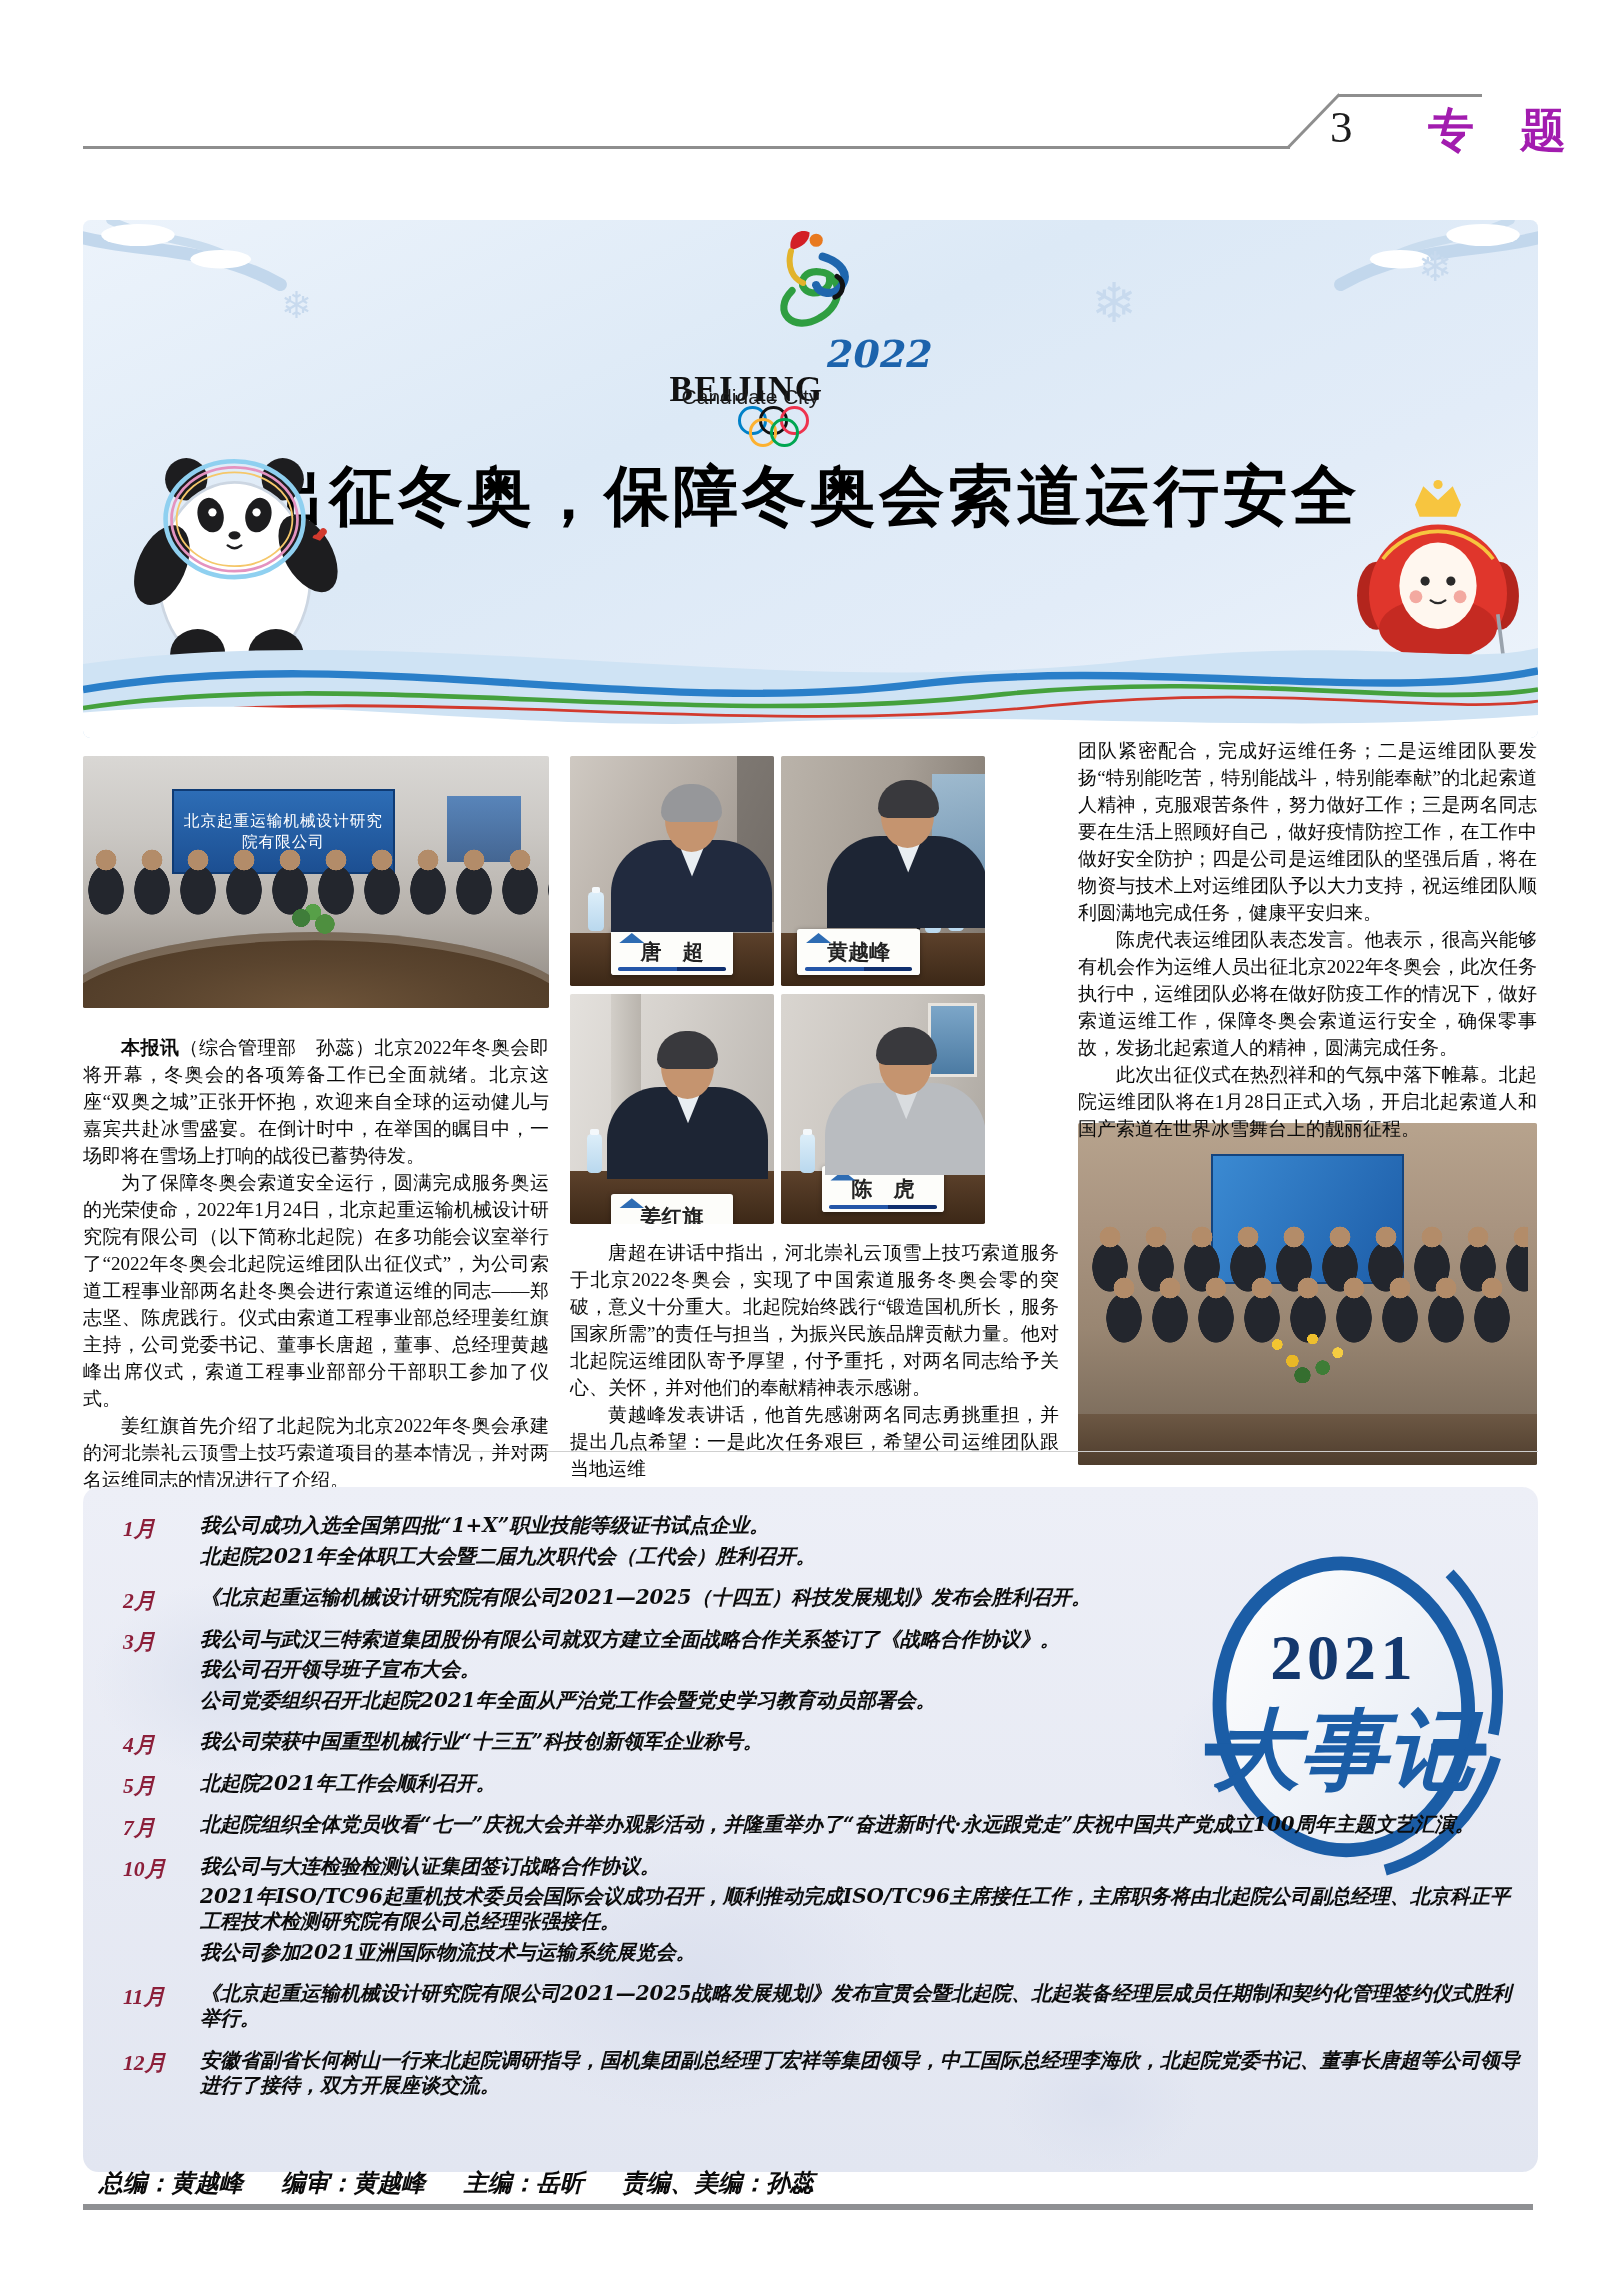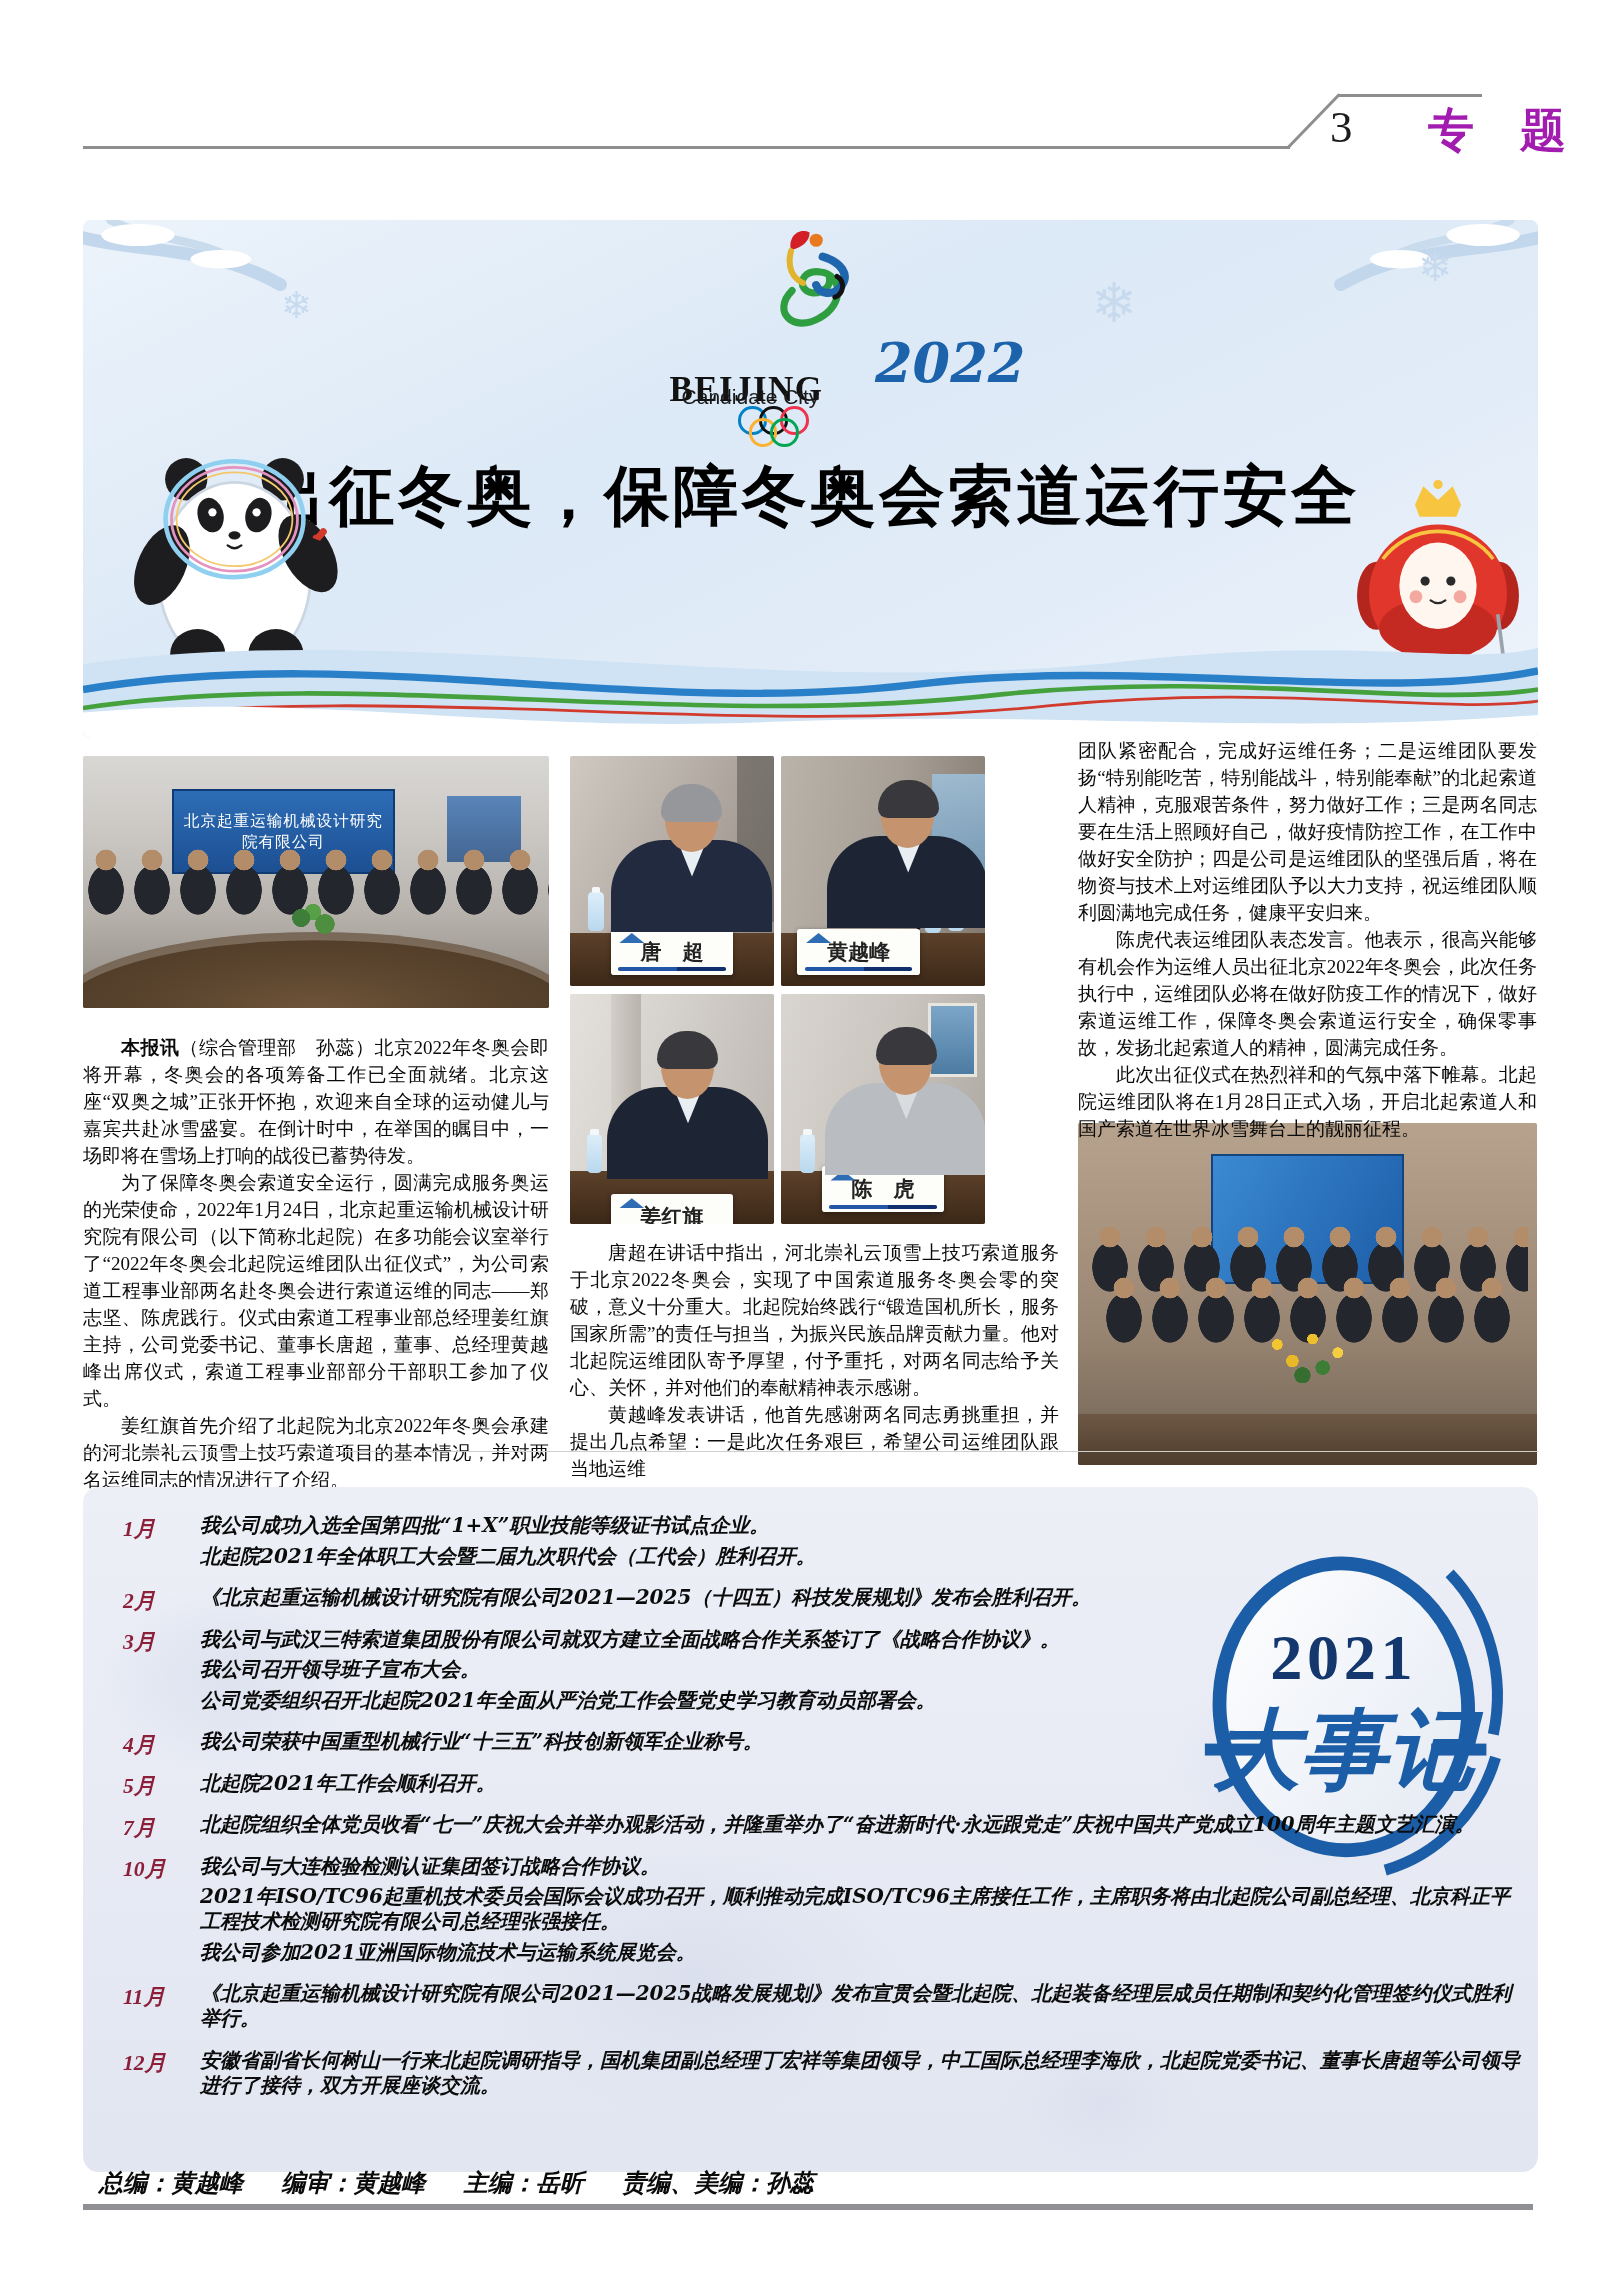--- a/index.html
+++ b/index.html
@@ -25,21 +25,21 @@
   .branch-right { right:-14px; top:-9.2px; transform:scaleX(-1); }
   .snowflake { position:absolute; color:#c8daee; }
   .sf1 { left:1008px; top:51px; font-size:55px; }
   .sf2 { left:1335px; top:23px;  font-size:41px; }
   .sf3 { left:198px;  top:64px; font-size:37px; }
 
   .olympic-logo { position:absolute; left:582px; top:6.4px; width:304px; height:216px; }
   .dancer { position:absolute; left:94px; top:0; }
   .logo-beijing { position:absolute; left:4.6px; top:116px; font-size:35px; font-weight:bold; letter-spacing:1.4px; color:#121212; font-family:"Liberation Serif",serif;margin-top:28px; }
   .logo-candidate { position:absolute; left:16.6px; top:159px; font-size:21px; color:#1a1a1a; font-family:"Liberation Sans",sans-serif; }
-  .logo-year { position:absolute; left:162px; top:105px; font-size:54px; font-weight:bold; font-style:italic; color:#1c63ac; font-family:"DejaVu Serif",serif;margin-left:48px; }
+  .logo-year { position:absolute; left:162px; top:105px; font-size:38px; font-weight:bold; font-style:italic; color:#1c63ac; font-family:"DejaVu Serif",serif; }
   .rings { position:absolute; left:73px; top:180px; width:152px; height:37px; }
   .ring { position:absolute; width:28.5px; height:28.5px; border-radius:50%; border:3.7px solid; background:transparent; }
   .ring-blue   { left:0;    top:0;    border-color:#0081c8; }
   .ring-black  { left:21px; top:0;    border-color:#111; }
   .ring-red    { left:42px; top:0;    border-color:#ee334e; }
   .ring-yellow { left:10.6px; top:12px; border-color:#fcb131; }
   .ring-green  { left:32px; top:12px; border-color:#00a651; }
 
   .banner-title { position:absolute; left:0; right:0; top:232px; text-align:center; font-size:65px; font-weight:900;
                   color:#000; letter-spacing:3.7px; font-family:"Liberation Sans",sans-serif; }

